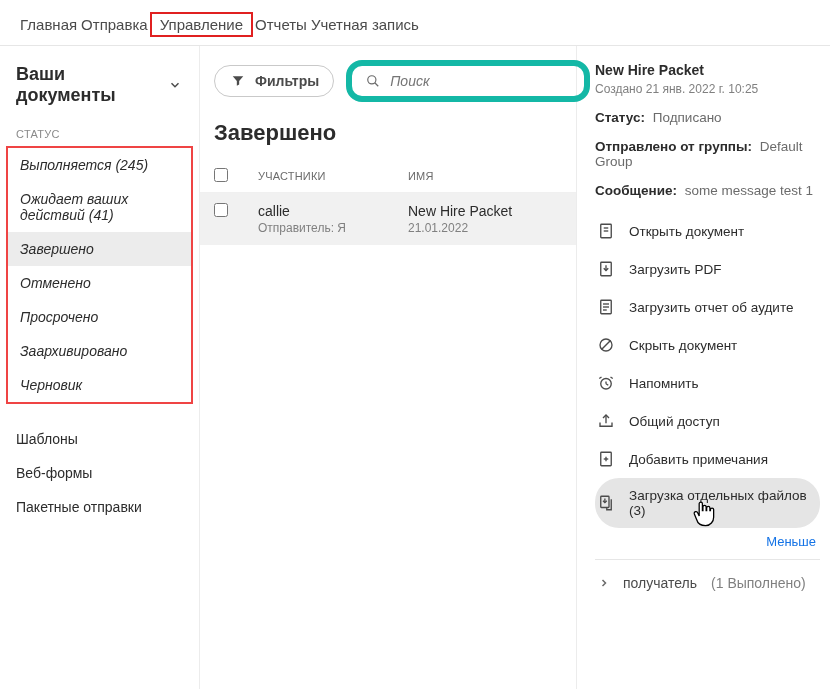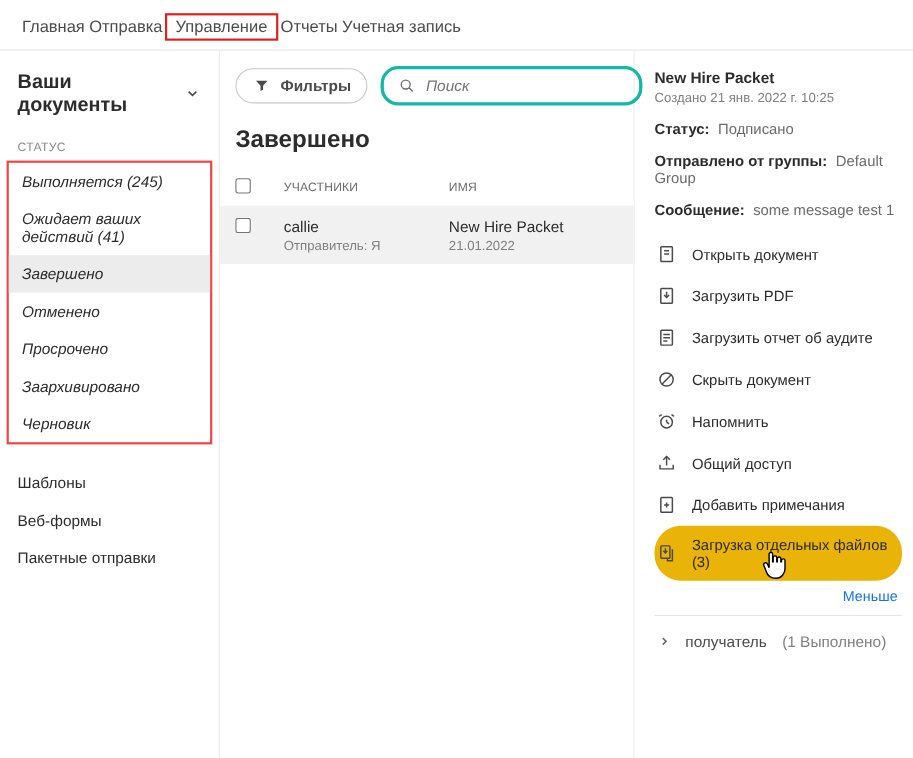--- a/index.html
+++ b/index.html
@@ -97,21 +97,21 @@
     font-weight: 600;
     color: #4b4b4b;
     cursor: pointer;
     background: #fff;
   }
   .search-wrap {
     flex: 1;
     display: flex;
     align-items: center;
     gap: 8px;
-    border: 3px solid #14b8a6;
+    border: 6px solid #14b8a6;
     border-radius: 16px;
     padding: 6px 12px;
   }
   .search-wrap input {
     border: none;
     outline: none;
     font-size: 14px;
     flex: 1;
     font-style: italic;
     color: #6b6b6b;
@@ -177,21 +177,21 @@
     margin: 20px 0 6px;
   }
   .action-item {
     display: flex;
     align-items: center;
     gap: 14px;
     padding: 10px 4px 10px 2px;
     cursor: pointer;
   }
   .action-item.hover {
-    background: #eab308;
+    background: #e5e5e5;
     position: relative;
     border-radius: 24px;
   }
   .action-item svg { flex: none; }
   .cursor-hand {
     position: absolute;
     left: 96px;
     top: 22px;
   }
   .less-link {

